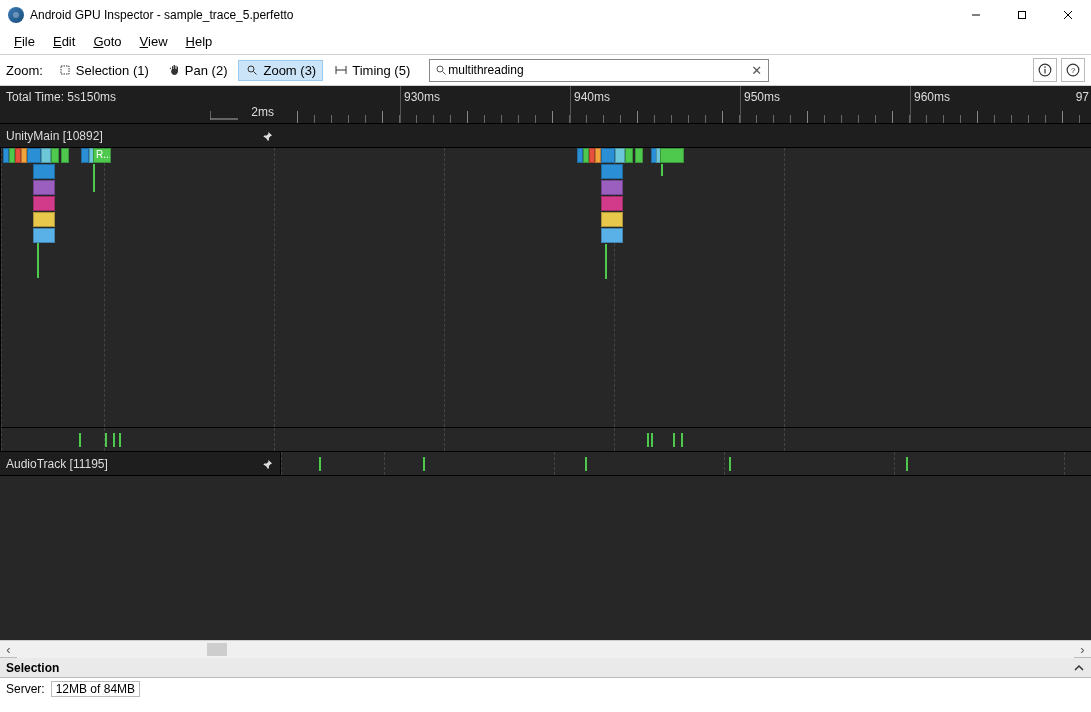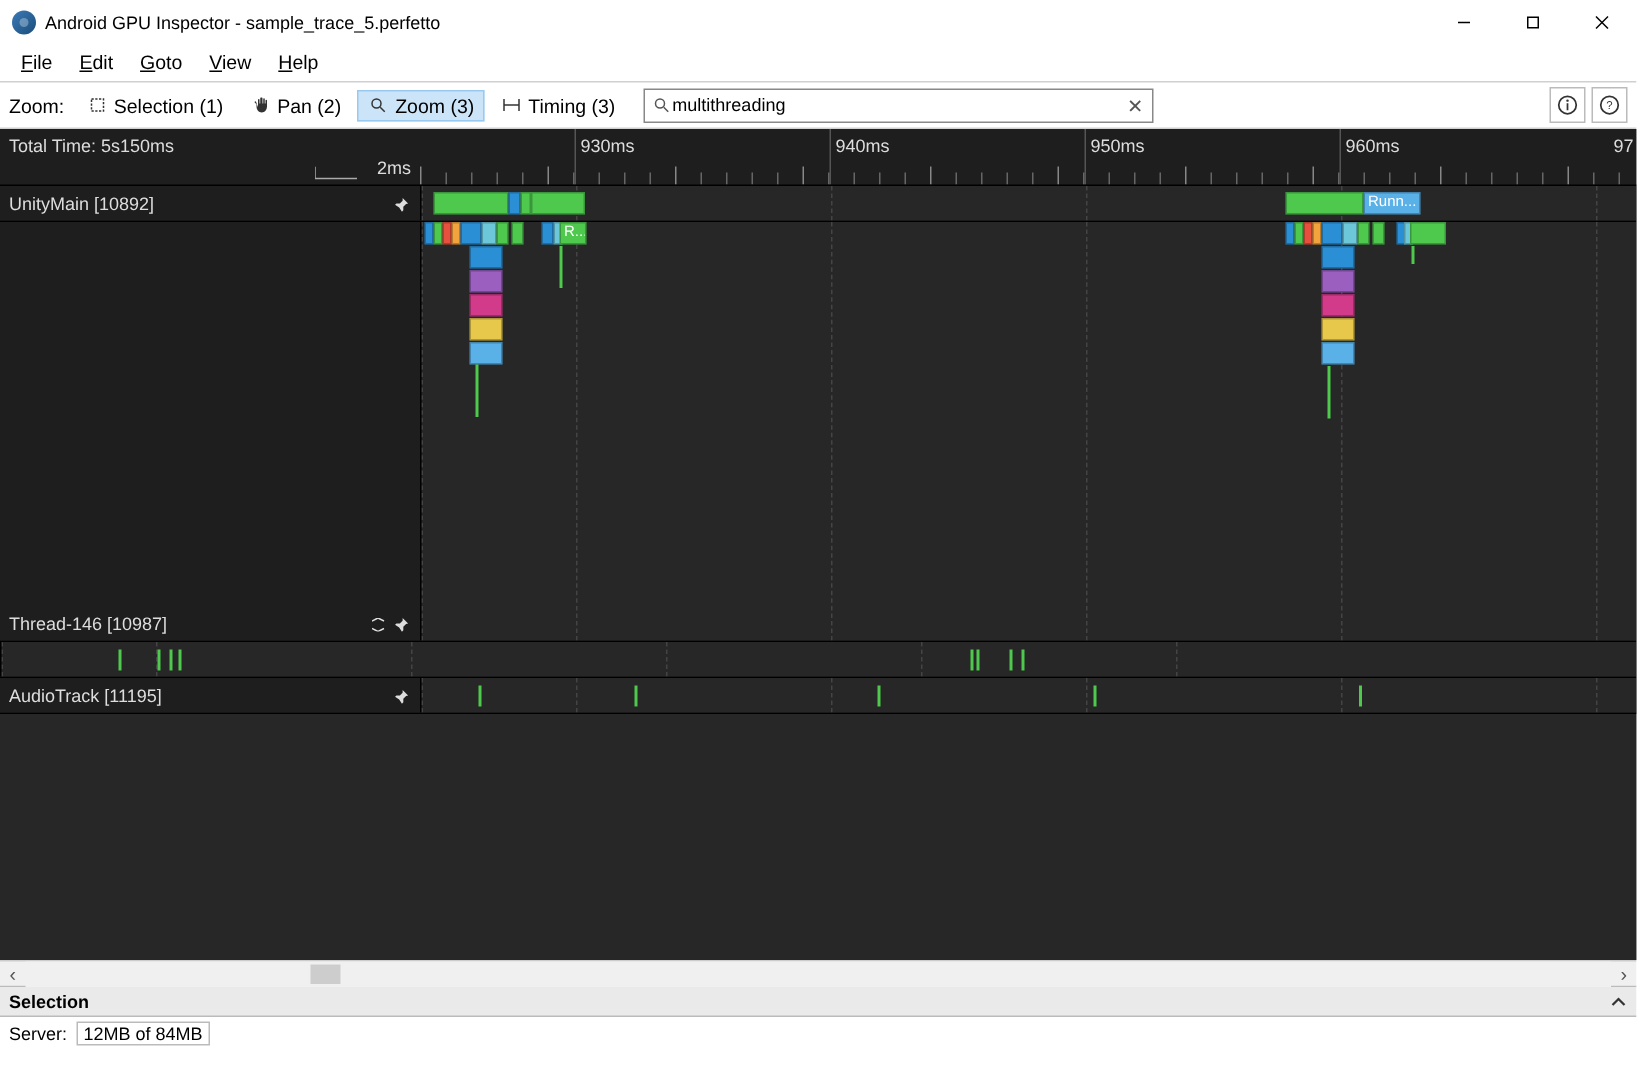--- a/index.html
+++ b/index.html
@@ -25,21 +25,21 @@
 .toolbar .mode.active { background:#cce4f7; border:1px solid #99c9ee; }
 .toolbar .ic { width:14px; height:14px; display:flex; align-items:center; justify-content:center; }
 .search { flex:0 0 340px; margin-left:8px; display:flex; align-items:center; border:1px solid #888; height:23px; padding:0 4px; }
 .search input { border:none; outline:none; flex:1; font-size:12px; background:transparent; }
 .search .clear { cursor:pointer; color:#555; font-size:13px; padding:0 2px; }
 .toolbar .right { margin-left:auto; display:flex; gap:4px; }
 .toolbar .iconbtn { width:24px; height:24px; border:1px solid #bbb; display:flex; align-items:center; justify-content:center; cursor:pointer; font-size:13px; }
 
 
 .timezone { background:#1e1e1e; position:relative; height:554px; display:flex; flex-direction:column; }
-.ruler { height:38px; background:#1e1e1e; display:flex; border-bottom:1px solid #000; position:relative; }
+.ruler { height:38px; background:#1e1e1e; display:flex; border-bottom:1px solid #000; position:relative;gap:17px; }
 .ruler-left { width:280px; display:flex; align-items:flex-start; padding:4px 6px; color:#ddd; font-size:12px; position:relative; }
 .ruler-left .tt { flex:1; }
 .ruler-left .start { position:absolute; right:6px; bottom:4px; }
 .ruler-right { flex:1; position:relative; overflow:hidden; }
 .ruler-right .major { position:absolute; top:0; bottom:0; border-left:1px solid #555; color:#ddd; font-size:12px; padding:4px 3px 0 3px; }
 .ruler-right .ticks { position:absolute; left:0; right:0; bottom:0; height:14px; }
 .ruler-right .tick { position:absolute; bottom:0; width:1px; height:8px; background:#666; }
 .ruler-right .tick.big { height:12px; background:#888; }
 .ruler-right .endlabel { position:absolute; right:2px; top:4px; color:#ddd; font-size:12px; }
 
@@ -145,21 +145,21 @@
   </div>
 
   <div class="mode">
     <span class="ic">
         <svg width="14" height="12">
           <line x1="2" y1="2" x2="2" y2="10" stroke="#333"></line>
           <line x1="12" y1="2" x2="12" y2="10" stroke="#333"></line>
           <line x1="2" y1="6" x2="12" y2="6" stroke="#333"></line>
         </svg>
       </span>
-    <span>Timing (3)</span>
+    <span>Timing (5)</span>
   </div>
 
   <div class="search">
     <span class="ic">
         <svg width="12" height="12" viewBox="0 0 24 24">
           <circle cx="10" cy="10" r="6" fill="none" stroke="#555" stroke-width="2"></circle>
           <line x1="15" y1="15" x2="21" y2="21" stroke="#555" stroke-width="2"></line>
         </svg>
       </span>
     <input type="text" value="multithreading" style="">
@@ -257,52 +257,22 @@
         <div class="track-label">
           <span>UnityMain [10892]</span>
           <span class="btns">
             <span class="pin">
               <svg width="11" height="11" viewBox="0 0 24 24">
                 <path fill="#ddd" d="M14 2l8 8-3 1-4 4v5l-2 2-4-6-6 6 6-6-6-4 2-2h5l4-4z"></path>
               </svg>
             </span>
           </span>
         </div>
-        <div class="track-body" id="body-unitymain">
-          <div class="vline" style="left: 0px;"></div>
-          <div class="vline" style="left: 103px;"></div>
-          <div class="vline" style="left: 273px;"></div>
-          <div class="vline" style="left: 443px;"></div>
-          <div class="vline" style="left: 613px;"></div>
-          <div class="vline" style="left: 783px;"></div>
-          <div class="slice sl-green" style="left: 8px; width: 50px; top: 4px;"></div>
-          <div class="slice sl-blue" style="left: 58px; width: 8px; top: 4px;"></div>
-          <div class="slice sl-green" style="left: 66px; width: 7px; top: 4px;"></div>
-          <div class="slice sl-green" style="left: 73px; width: 36px; top: 4px;"></div>
-          <div class="slice sl-green" style="left: 576px; width: 52px; top: 4px;"></div>
-          <div class="slice sl-lightblue" style="left: 628px; width: 38px; top: 4px;">Runn...</div>
-        </div>
       </div>
       <div class="track" style="height: 280px;">
-        <div class="track-label">
-          <span>Thread-146 [10987]</span>
-          <span class="btns">
-            <span class="coll">
-              <svg width="9" height="9">
-                <polyline points="0,2 4,0 8,2" fill="none" stroke="#ddd"></polyline>
-                <polyline points="0,7 4,9 8,7" fill="none" stroke="#ddd"></polyline>
-              </svg>
-            </span>
-            <span class="pin">
-              <svg width="11" height="11" viewBox="0 0 24 24">
-                <path fill="#ddd" d="M14 2l8 8-3 1-4 4v5l-2 2-4-6-6 6 6-6-6-4 2-2h5l4-4z"></path>
-              </svg>
-            </span>
-          </span>
-        </div>
         <div class="track-body" id="body-thread146">
           <div class="vline" style="left: 0px;"></div>
           <div class="vline" style="left: 103px;"></div>
           <div class="vline" style="left: 273px;"></div>
           <div class="vline" style="left: 443px;"></div>
           <div class="vline" style="left: 613px;"></div>
           <div class="vline" style="left: 783px;"></div>
           <div class="slice sl-blue" style="left: 2px; width: 6px; top: 0px;"></div>
           <div class="slice sl-green" style="left: 8px; width: 6px; top: 0px;"></div>
           <div class="slice sl-red" style="left: 14px; width: 6px; top: 0px;"></div>

